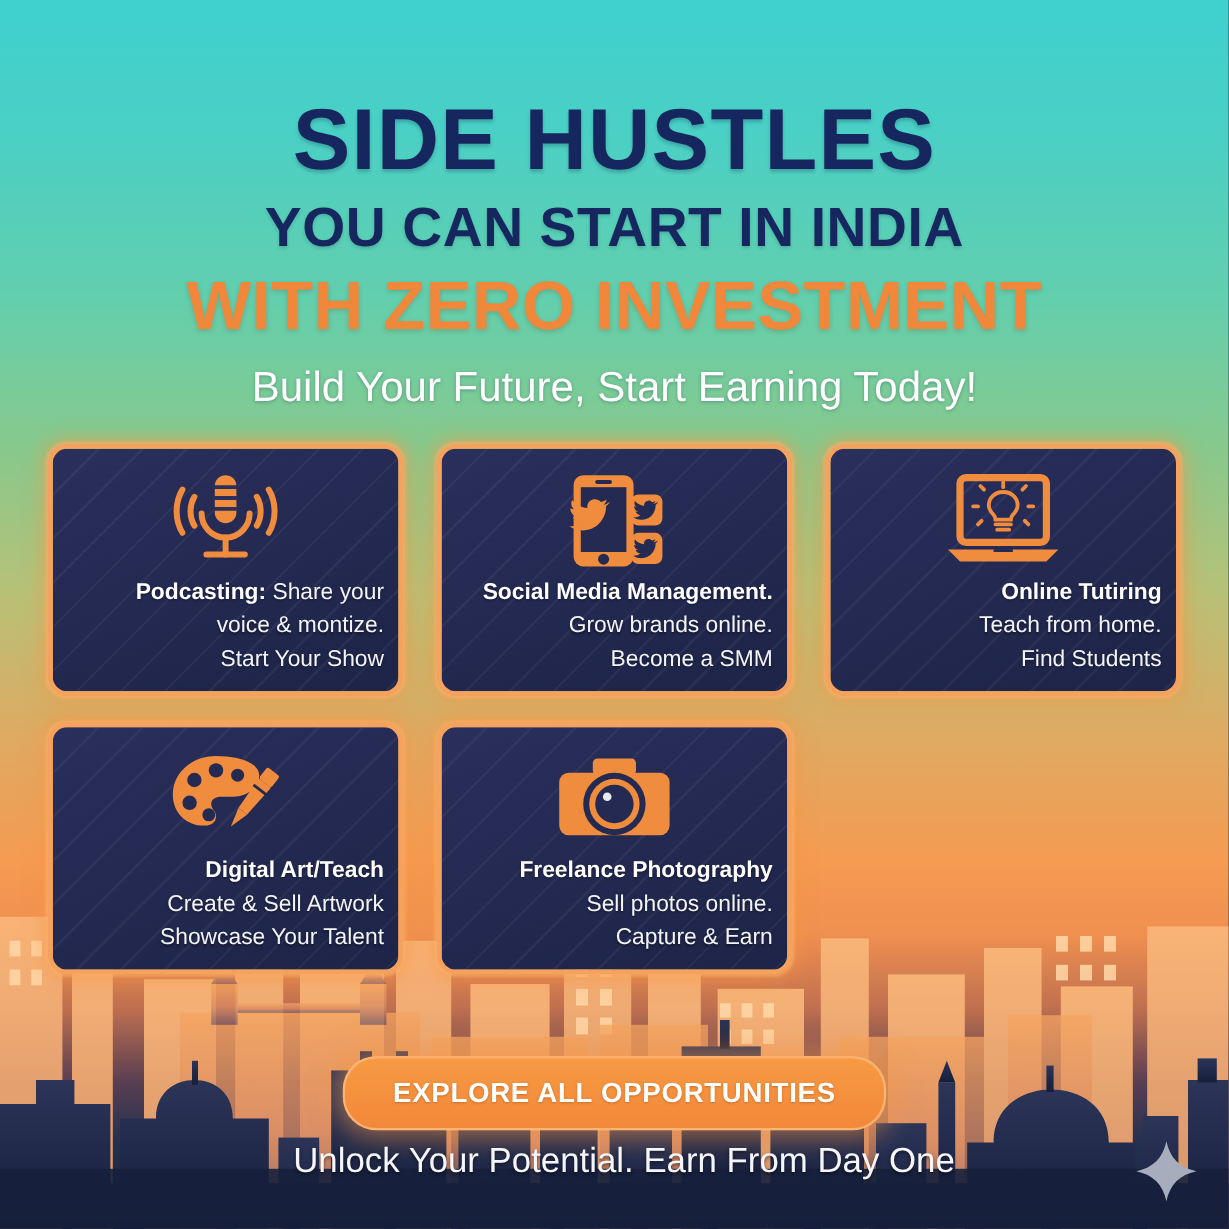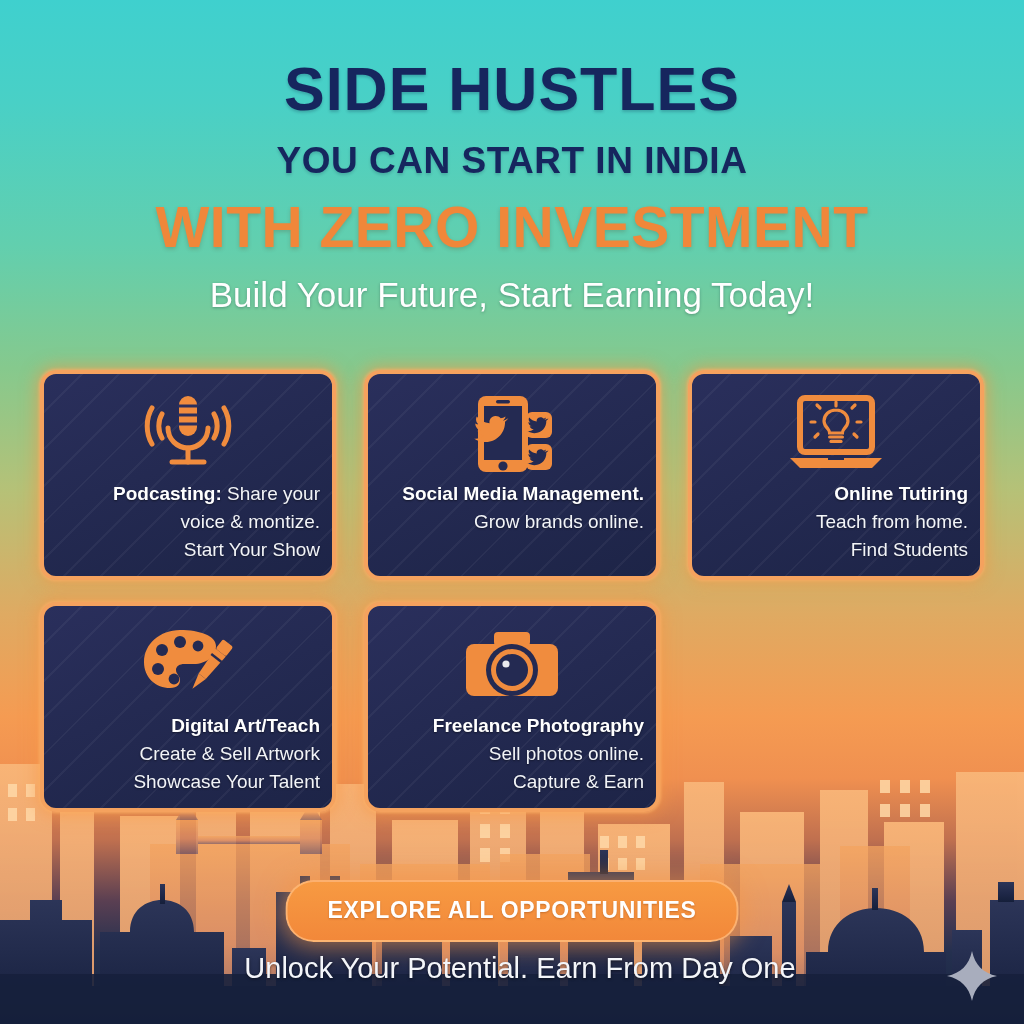--- a/index.html
+++ b/index.html
@@ -25,28 +25,28 @@
       #18233f 100%);
   }
 
   
   .city{position:absolute;left:0;right:0;bottom:0;height:300px;}
   .city svg{display:block;width:1024px;height:300px;}
 
   
   .head{position:absolute;left:0;right:0;top:0;text-align:center;}
   .t1{
-    margin:0;padding-top:52px;
-    font-size:61px;line-height:74px;font-weight:bold;
+    margin:0;padding-top:80px;
+    font-size:72px;line-height:74px;font-weight:bold;
     letter-spacing:1px;color:#16265e;
     text-shadow:0 2px 3px rgba(10,25,60,.22);
   }
   .t2{
     margin:0;padding-top:12px;
-    font-size:37px;line-height:46px;font-weight:bold;
+    font-size:46px;line-height:46px;font-weight:bold;
     letter-spacing:.5px;color:#16265e;
     text-shadow:0 2px 3px rgba(10,25,60,.18);
   }
   .t3{
     margin:0;padding-top:14px;
     font-size:57px;line-height:58px;font-weight:bold;
     letter-spacing:.5px;color:#f0873a;
     text-shadow:0 2px 4px rgba(90,40,10,.20);
   }
   .t4{
@@ -263,20 +263,21 @@
           <path d="M46 32 c-1.6 1.2 -3.4 2 -5.2 2.4 c1.6 -1.4 2.6 -3.2 3 -5 c-1.8 1 -3.6 1.8 -5.6 2.2 c-1.6 -1.8 -4 -2.8 -6.4 -2.6 c-4.4 .3 -7.4 4.2 -6.6 8.4 c-6 -.4 -11.2 -3.2 -14.8 -7.8 c-1.8 3.2 -.8 7.2 2.2 9.2 c-1.4 0 -2.8 -.4 -4 -1.1 c0 4 2.8 7.4 6.4 8.2 c-1.2 .4 -2.6 .4 -3.8 .2 c1.2 3.4 4.2 5.6 7.8 5.7 c-3.4 2.6 -7.6 3.8 -11.6 3.4 c4 2.6 8.6 3.9 13.2 3.9 c14.6 0 23 -12.6 22.6 -23.6 c1.6 -1.1 3 -2.6 4 -4.2 z" fill="#f08c3e" transform="translate(-3,-4) scale(0.86) translate(8,6)"></path>
           <rect x="62" y="22" width="26" height="26" rx="6"></rect>
           <path d="M83 29 c-1 .5 -1.7 .7 -2.6 .8 c.9 -.6 1.5 -1.4 1.8 -2.4 c-.9 .5 -1.8 .9 -2.8 1.1 c-.8 -.9 -2 -1.4 -3.2 -1.3 c-2.3 .1 -3.9 2.2 -3.4 4.4 c-3.1 -.2 -5.8 -1.7 -7.6 -4 c-1 1.7 -.5 3.8 1.2 4.9 c-.7 0 -1.4 -.2 -2 -.6 c0 2.1 1.4 3.9 3.3 4.3 c-.6 .2 -1.3 .2 -2 .1 c.6 1.8 2.2 2.9 4 3 c-1.8 1.4 -4 2 -6.1 1.8 c2.1 1.4 4.5 2.1 6.9 2.1 c7.7 0 12.1 -6.6 11.8 -12.4 c.9 -.6 1.6 -1.4 2.1 -2.3 z" fill="#242a52" transform="translate(0,0)"></path>
           <rect x="62" y="54" width="26" height="26" rx="6"></rect>
           <path d="M83 61 c-1 .5 -1.7 .7 -2.6 .8 c.9 -.6 1.5 -1.4 1.8 -2.4 c-.9 .5 -1.8 .9 -2.8 1.1 c-.8 -.9 -2 -1.4 -3.2 -1.3 c-2.3 .1 -3.9 2.2 -3.4 4.4 c-3.1 -.2 -5.8 -1.7 -7.6 -4 c-1 1.7 -.5 3.8 1.2 4.9 c-.7 0 -1.4 -.2 -2 -.6 c0 2.1 1.4 3.9 3.3 4.3 c-.6 .2 -1.3 .2 -2 .1 c.6 1.8 2.2 2.9 4 3 c-1.8 1.4 -4 2 -6.1 1.8 c2.1 1.4 4.5 2.1 6.9 2.1 c7.7 0 12.1 -6.6 11.8 -12.4 c.9 -.6 1.6 -1.4 2.1 -2.3 z" fill="#242a52"></path>
         </svg>
       </div>
       <p class="card-text">
         <span class="ln"><span class="hl">Social Media Management.</span><span></span></span>
         <span class="ln">Grow brands online.</span>
+        <span class="ln">Become a SMM</span>
       </p>
     </div>
 
     <div class="card">
       <div class="card-icon">
         <svg width="104" height="84" viewBox="0 0 104 84" fill="none">
           <rect x="16" y="6" width="72" height="54" rx="5" stroke="#f08c3e" stroke-width="6"></rect>
           <path d="M6 66 h92 l-10 10 h-72 z" fill="#f08c3e"></path>
           <rect x="44" y="64" width="16" height="4" fill="#242a52"></rect>
           <g stroke="#f08c3e" stroke-width="3.2" stroke-linecap="round">

